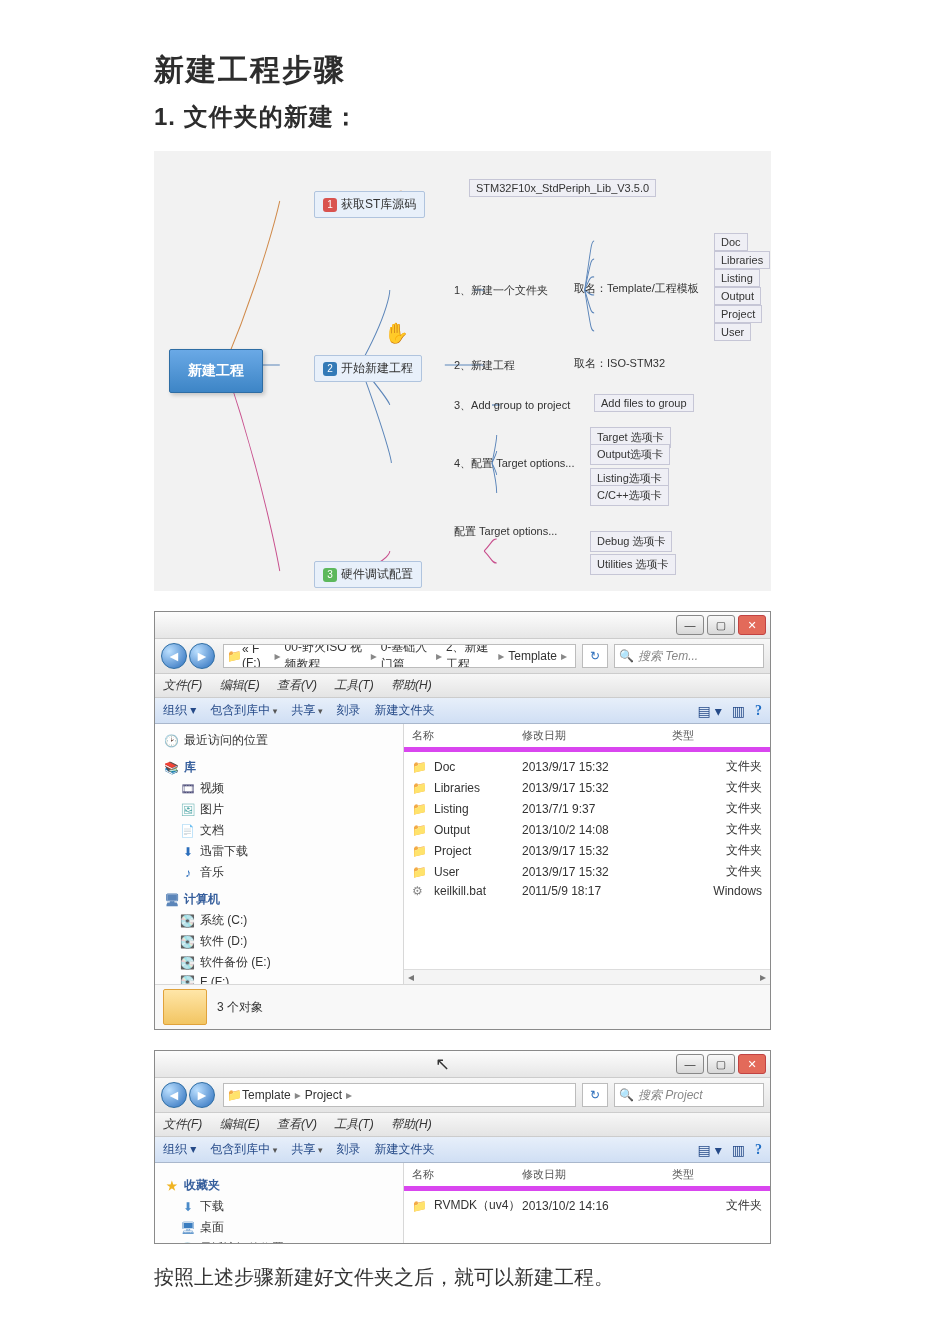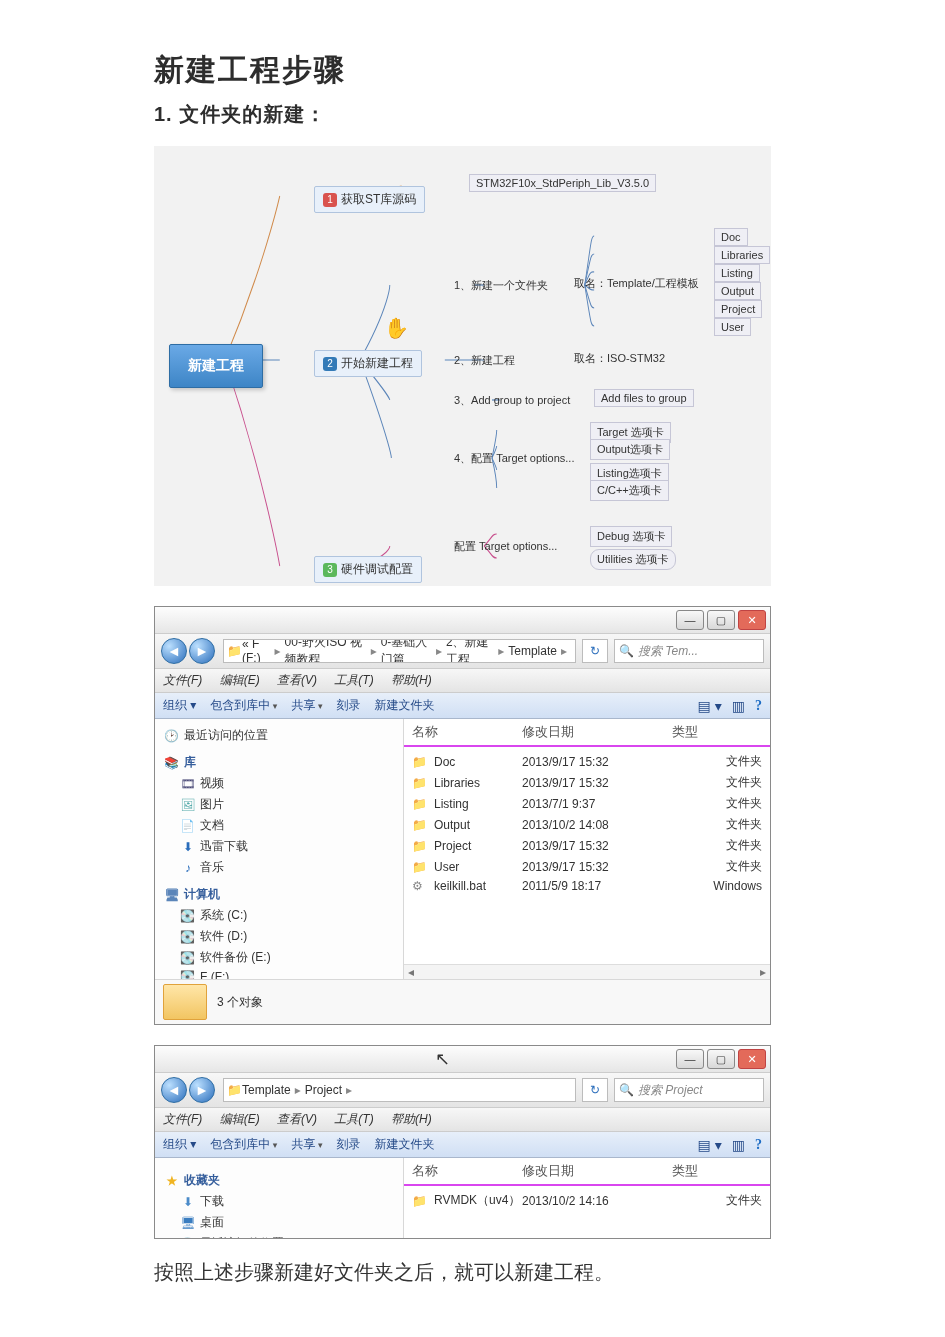--- a/index.html
+++ b/index.html
@@ -15,21 +15,21 @@
     box-sizing: border-box;
   }
   h1.title {
     font-size: 30px;
     font-weight: 600;
     margin: 0 0 8px 0;
     color: #2d2d2d;
     letter-spacing: 2px;
   }
   h2.subtitle {
-    font-size: 20px;
+    font-size: 24px;
     margin: 10px 0 18px 0;
     color: #2d2d2d;
     letter-spacing: 1px;
   }
 
   
   .mindmap {
     position: relative;
     height: 440px;
     background: #f2f2f2;
@@ -186,22 +186,22 @@
   .ic-drive   { color:#888;}
   .ic-comp    { color:#5b85b9;}
   .ic-loc     { color:#6a9fd2;}
   .ic-music   { color:#2a6dbb;}
   .ic-down    { color:#4b8bc9;}
   .ic-desk    { color:#3a7dc0;}
   .ic-star    { color:#f0b422;}
 
   .filepane { flex:1; display:flex; flex-direction:column;}
   .filepaneHead {
-    display:flex; padding:4px 8px; font-size:13px; color:#555;
-    border-bottom:2px solid #d946ef;
+    display:flex; padding:4px 8px; font-size:11px; color:#555;
+    border-bottom:5px solid #d946ef;
     justify-content:space-between;
   }
   .col-name { flex:1;}
   .col-date { width:150px;}
   .col-type { width:90px;}
   .filelist { flex:1; overflow:auto; padding:4px 0;}
   .filerow {
     display:flex; padding:2px 8px; align-items:center;
   }
   .filerow .iconf { width:18px; color:#e0a23b; margin-right:4px;}
@@ -297,23 +297,23 @@
 
     <div class="tnode" style="left:300px; top:305px;">4、配置 Target options...</div>
     <div class="leaf" style="left:436px; top:276px;">Target 选项卡</div>
     <div class="leaf" style="left:436px; top:293px;">Output选项卡</div>
     <div class="leaf" style="left:436px; top:317px;">Listing选项卡</div>
     <div class="leaf" style="left:436px; top:334px;">C/C++选项卡</div>
 
     <div class="node box" style="left:160px; top:410px;">
       <span class="badge b-green">3</span><span>硬件调试配置</span>
     </div>
-    <div class="tnode" style="left:300px; top:393px;">配置 Target options...</div>
+    <div class="tnode" style="left:300px; top:373px;">配置 Target options...</div>
     <div class="leaf" style="left:436px; top:380px;">Debug 选项卡</div>
-    <div class="leaf" style="left:436px; top:403px;border-radius:9px;">Utilities 选项卡</div>
+    <div class="leaf" style="left:436px; top:403px;">Utilities 选项卡</div>
   </div>
 
   <div class="win">
     <div class="titlebar">
        <div class="winbtn min">—</div>
        <div class="winbtn max">▢</div>
        <div class="winbtn close">✕</div>
     </div>
 
     <div class="addrbar">

